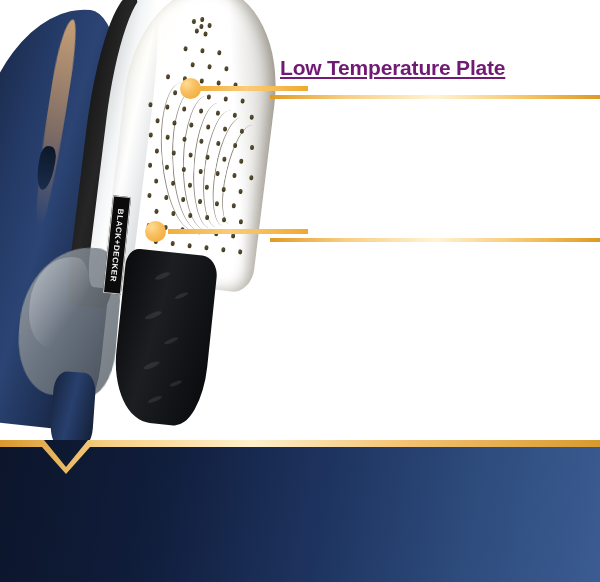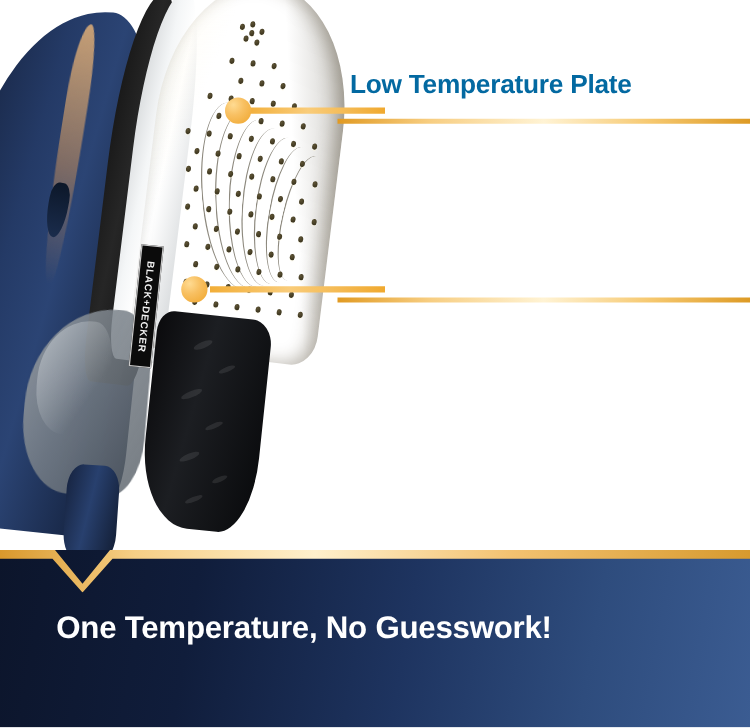--- a/index.html
+++ b/index.html
@@ -181,26 +181,27 @@
     z-index: 6;
   }
   .callout-line {
     position: absolute;
     height: 5px;
     background: linear-gradient(90deg, #f2ae38 0%, #f9cc7a 45%, #f0a92f 100%);
     z-index: 5;
   }
   .callout-label {
     position: absolute;
-    color: #0369a1;
+    color: #701a75;
     font-size: 21px;
     font-weight: bold;
     letter-spacing: -0.2px;
     white-space: nowrap;
     z-index: 7;
+    text-decoration: underline;
   }
   .callout-underline {
     position: absolute;
     height: 4px;
     background: linear-gradient(90deg, #e19a22 0%, #f7cd80 22%, #fff3d4 50%, #f6c86f 76%, #dd9a24 100%);
     z-index: 6;
   }
 
   
   #bottom-banner {
@@ -373,15 +374,14 @@
         <linearGradient id="goldEdge" x1="0" y1="0" x2="1" y2="0">
           <stop offset="0%" stop-color="#d9982c"></stop>
           <stop offset="18%" stop-color="#f6cf86"></stop>
           <stop offset="42%" stop-color="#fff0cc"></stop>
           <stop offset="68%" stop-color="#f3c271"></stop>
           <stop offset="100%" stop-color="#d79a2e"></stop>
         </linearGradient>
       </defs>
       <path d="M0,0 L44,0 L66,27 L88,0 L600,0 L600,7 L90,7 L66,34 L42,7 L0,7 Z" fill="url(#goldEdge)"></path>
     </svg>
-    <div class="banner-text">One Temperature, No Guesswork!</div>
   </div>
 </div>
 
 </body></html>

